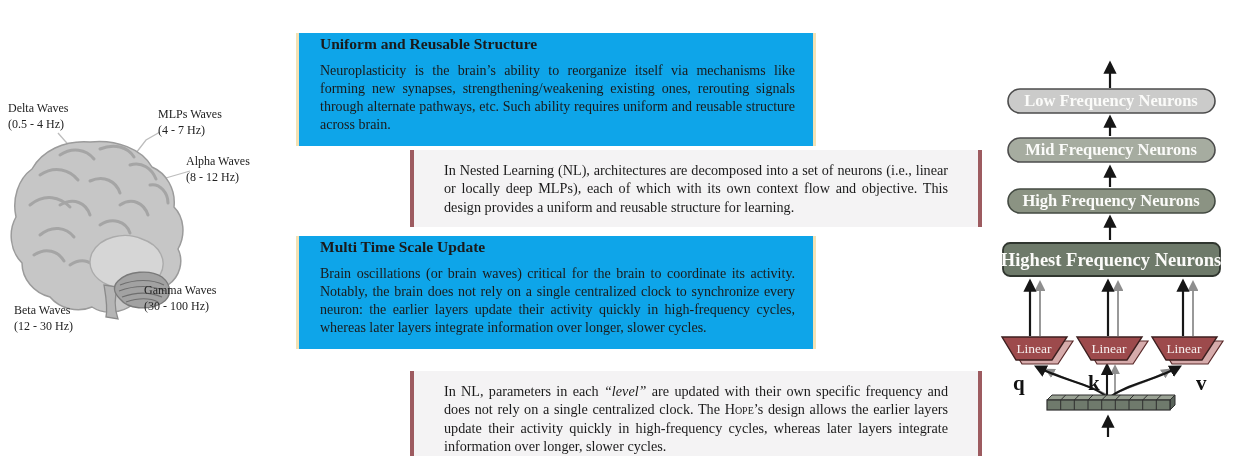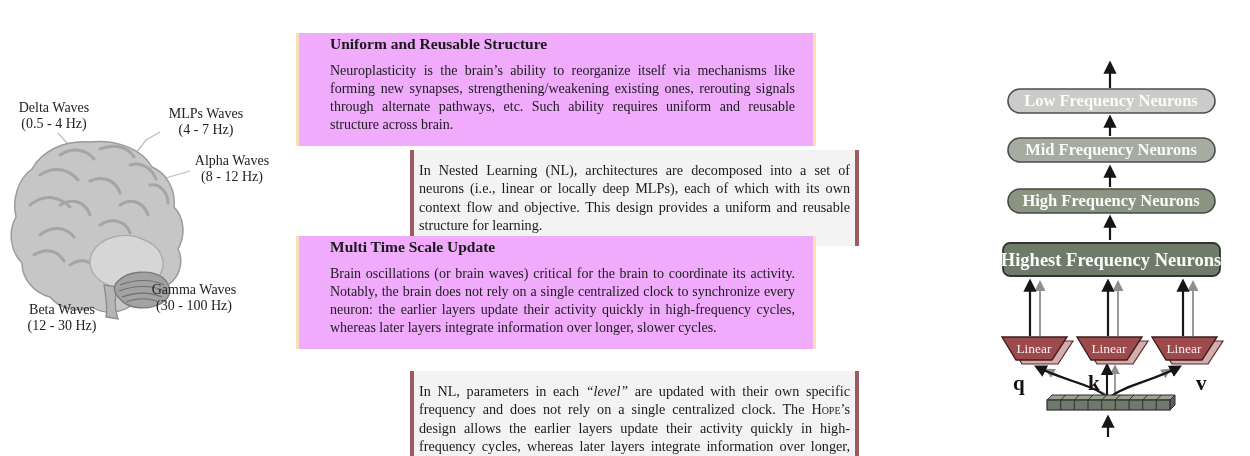--- a/index.html
+++ b/index.html
@@ -3,33 +3,33 @@
 <meta charset="utf-8">
 <style>
   html,body{margin:0;padding:0;background:#ffffff;}
   .canvas{
     position:relative;width:1250px;height:456px;background:#ffffff;overflow:hidden;
     font-family:"Liberation Serif","DejaVu Serif",serif;color:#1a1a1a;
   }
   
   .brain-panel{position:absolute;left:0;top:0;width:290px;height:456px;}
   .brain-svg{position:absolute;left:0;top:85px;}
-  .wave-label{position:absolute;text-align:center;font-size:14px;line-height:16px;color:#222;}
+  .wave-label{position:absolute;text-align:left;font-size:12px;line-height:16px;color:#222;}
   
   .section{
     position:absolute;left:296px;width:520px;box-sizing:border-box;
     border-left:3px solid #f3e2b5;border-right:3px solid #f3e2b5;
-    padding:2px 18px 12px 31px;background:#f0abfc;
+    padding:2px 18px 12px 21px;background:#0ea5e9;
   }
   .section-title{font-weight:bold;font-size:15.5px;margin:0 0 9px 0;}
   .section-body{font-size:14px;line-height:1.28;text-align:justify;margin:0;}
   .callout{
-    position:absolute;left:410px;width:449px;box-sizing:border-box;
+    position:absolute;left:410px;width:572px;box-sizing:border-box;
     background:#f4f3f4;border-left:4px solid #9d5b60;border-right:4px solid #9d5b60;
-    padding:11px 5px;
+    padding:11px 30px;
   }
   .callout-body{font-size:14.2px;line-height:1.3;text-align:justify;margin:0;}
   .emph{font-style:italic;}
   .sc{font-variant:small-caps;}
   
   .nn-svg{position:absolute;left:985px;top:40px;}
   .pill-text{font-family:"Liberation Serif","DejaVu Serif",serif;font-weight:bold;fill:#fbfbf9;}
   .qkv{font-family:"Liberation Serif","DejaVu Serif",serif;font-weight:bold;fill:#111;font-size:21px;}
   .linear-text{font-family:"Liberation Serif","DejaVu Serif",serif;fill:#f5eeee;font-size:13.5px;}
 </style>

